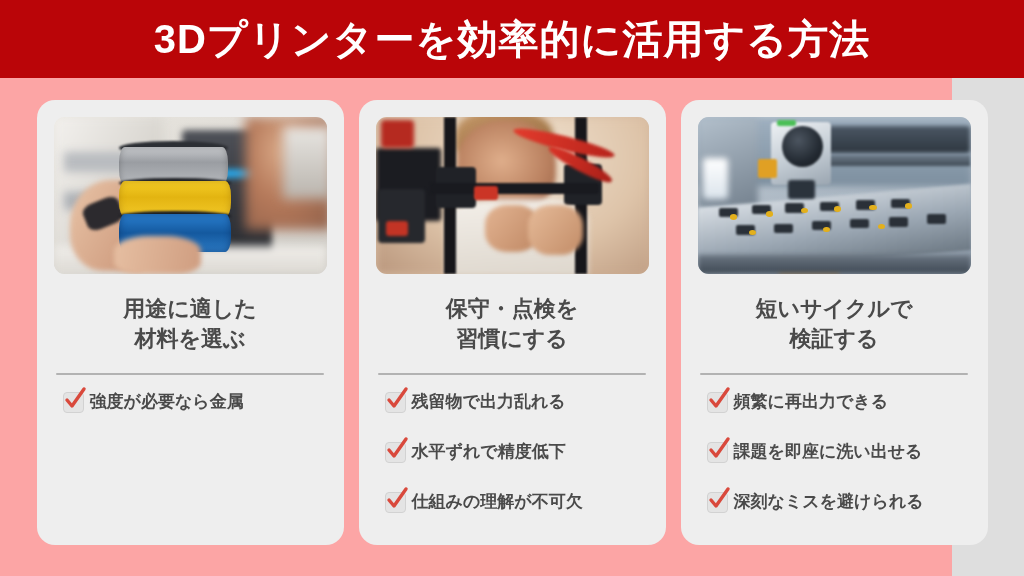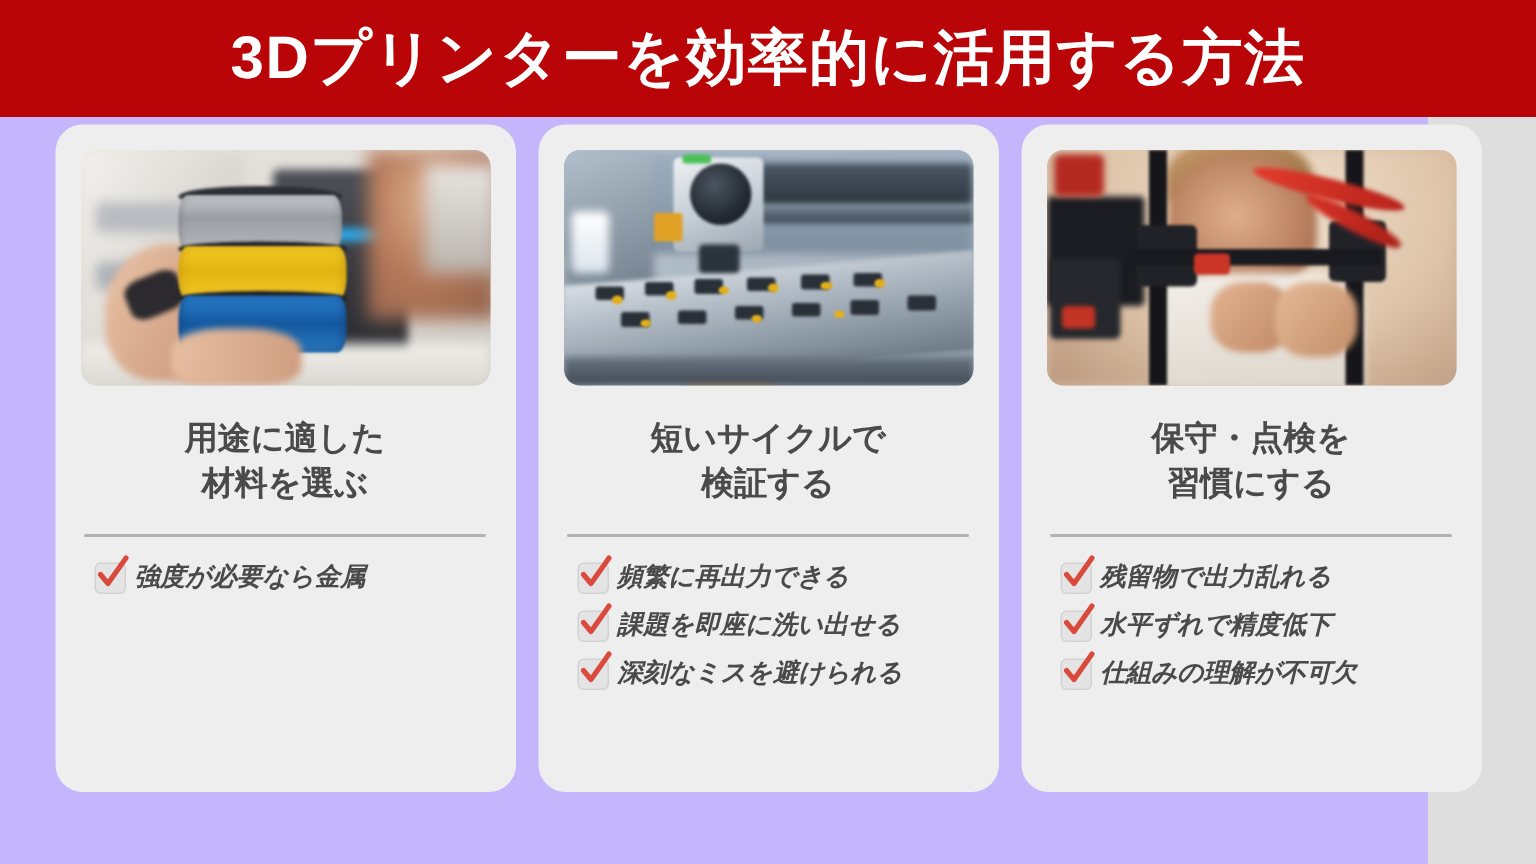--- a/index.html
+++ b/index.html
@@ -3,21 +3,21 @@
 <meta charset="utf-8">
 <style>
   * { box-sizing: border-box; margin: 0; padding: 0; }
   html, body {
     width: 1024px; height: 576px;
     background: #dedede;
     font-family: "Liberation Sans", "DejaVu Sans", sans-serif;
     overflow: hidden;
   }
 
-  .page { position: relative; width: 952px; height: 576px; background: #c4b5fd; }
+  .page { position: relative; width: 952px; height: 576px; background: #fca5a5; }
 
   
   .header {
     position: absolute; left: 0; top: 0;
     width: 1024px; height: 78px;
     background: #ba0508;
     display: flex; align-items: center; justify-content: center;
   }
   .header-title {
     color: #ffffff;
@@ -29,21 +29,21 @@
   }
 
   
   .cards {
     position: absolute; left: 0; top: 78px;
     width: 1024px; height: 498px;
     display: flex;
     justify-content: center;
     align-items: flex-start;
     gap: 15px;
-    padding: 5px 18px 0 18px;
+    padding: 22px 18px 0 18px;
   }
   .card {
     width: 307px;
     height: 445px;
     background: #eeeeee;
     border-radius: 18px;
     padding: 17px 17px 0 17px;
     display: flex;
     flex-direction: column;
     align-items: center;
@@ -184,23 +184,22 @@
     border-radius: 1px;
     flex: none;
   }
 
   
   .checklist {
     margin-top: 17px;
     width: 100%;
     display: flex;
     flex-direction: column;
-    gap: 11px;
+    gap: 29px;
     padding-left: 9px;
-    font-style: italic;
   }
   .check-item {
     display: flex;
     align-items: center;
     gap: 6px;
   }
   .check-box {
     position: relative;
     width: 21px; height: 21px;
     background: #e4e4e4;
@@ -252,20 +251,72 @@
 材料を選ぶ</div>
       <div class="divider"></div>
       <div class="checklist">
         <div class="check-item">
           <span class="check-box">
             <svg viewBox="0 0 26 26">
                 <path d="M5 14 L10 20 L22 3" fill="none" stroke="#d9493c" stroke-width="3.4" stroke-linecap="round" stroke-linejoin="round"></path>
               </svg>
           </span>
           <span class="check-label">強度が必要なら金属</span>
+        </div>
+      </div>
+    </div>
+
+    <div class="card">
+      <div class="photo p2">
+        <div class="lyr wall"></div>
+        <div class="lyr hair"></div>
+          <div class="lyr head"></div>
+        <div class="lyr shirt"></div>
+        <div class="lyr frameL"></div>
+          <div class="lyr extruder"></div>
+        <div class="lyr rail1"></div>
+          <div class="lyr rail2"></div>
+        <div class="lyr carriage"></div>
+          <div class="lyr carriage2"></div>
+        <div class="lyr xbar"></div>
+        <div class="lyr hand1"></div>
+          <div class="lyr hand2"></div>
+        <div class="lyr redtool"></div>
+          <div class="lyr redtool2"></div>
+        <div class="lyr redsmall"></div>
+          <div class="lyr redsmall2"></div>
+        <div class="lyr spoolbit"></div>
+      </div>
+      <div class="card-heading">保守・点検を
+習慣にする</div>
+      <div class="divider"></div>
+      <div class="checklist">
+        <div class="check-item">
+          <span class="check-box">
+            <svg viewBox="0 0 26 26">
+                <path d="M5 14 L10 20 L22 3" fill="none" stroke="#d9493c" stroke-width="3.4" stroke-linecap="round" stroke-linejoin="round"></path>
+              </svg>
+          </span>
+          <span class="check-label">残留物で出力乱れる</span>
+        </div>
+        <div class="check-item">
+          <span class="check-box">
+            <svg viewBox="0 0 26 26">
+                <path d="M5 14 L10 20 L22 3" fill="none" stroke="#d9493c" stroke-width="3.4" stroke-linecap="round" stroke-linejoin="round"></path>
+              </svg>
+          </span>
+          <span class="check-label">水平ずれで精度低下</span>
+        </div>
+        <div class="check-item">
+          <span class="check-box">
+            <svg viewBox="0 0 26 26">
+                <path d="M5 14 L10 20 L22 3" fill="none" stroke="#d9493c" stroke-width="3.4" stroke-linecap="round" stroke-linejoin="round"></path>
+              </svg>
+          </span>
+          <span class="check-label">仕組みの理解が不可欠</span>
         </div>
       </div>
     </div>
 
     <div class="card">
       <div class="photo p3">
         <div class="lyr bgtop"></div>
           <div class="lyr darkband"></div>
           <div class="lyr rail"></div>
         <div class="lyr leftcol"></div>
@@ -324,66 +375,14 @@
           <span class="check-box">
             <svg viewBox="0 0 26 26">
                 <path d="M5 14 L10 20 L22 3" fill="none" stroke="#d9493c" stroke-width="3.4" stroke-linecap="round" stroke-linejoin="round"></path>
               </svg>
           </span>
           <span class="check-label">深刻なミスを避けられる</span>
         </div>
       </div>
     </div>
 
-    <div class="card">
-      <div class="photo p2">
-        <div class="lyr wall"></div>
-        <div class="lyr hair"></div>
-          <div class="lyr head"></div>
-        <div class="lyr shirt"></div>
-        <div class="lyr frameL"></div>
-          <div class="lyr extruder"></div>
-        <div class="lyr rail1"></div>
-          <div class="lyr rail2"></div>
-        <div class="lyr carriage"></div>
-          <div class="lyr carriage2"></div>
-        <div class="lyr xbar"></div>
-        <div class="lyr hand1"></div>
-          <div class="lyr hand2"></div>
-        <div class="lyr redtool"></div>
-          <div class="lyr redtool2"></div>
-        <div class="lyr redsmall"></div>
-          <div class="lyr redsmall2"></div>
-        <div class="lyr spoolbit"></div>
-      </div>
-      <div class="card-heading">保守・点検を
-習慣にする</div>
-      <div class="divider"></div>
-      <div class="checklist">
-        <div class="check-item">
-          <span class="check-box">
-            <svg viewBox="0 0 26 26">
-                <path d="M5 14 L10 20 L22 3" fill="none" stroke="#d9493c" stroke-width="3.4" stroke-linecap="round" stroke-linejoin="round"></path>
-              </svg>
-          </span>
-          <span class="check-label">残留物で出力乱れる</span>
-        </div>
-        <div class="check-item">
-          <span class="check-box">
-            <svg viewBox="0 0 26 26">
-                <path d="M5 14 L10 20 L22 3" fill="none" stroke="#d9493c" stroke-width="3.4" stroke-linecap="round" stroke-linejoin="round"></path>
-              </svg>
-          </span>
-          <span class="check-label">水平ずれで精度低下</span>
-        </div>
-        <div class="check-item">
-          <span class="check-box">
-            <svg viewBox="0 0 26 26">
-                <path d="M5 14 L10 20 L22 3" fill="none" stroke="#d9493c" stroke-width="3.4" stroke-linecap="round" stroke-linejoin="round"></path>
-              </svg>
-          </span>
-          <span class="check-label">仕組みの理解が不可欠</span>
-        </div>
-      </div>
-    </div>
-
   </div>
 </div>
 
 </body></html>

